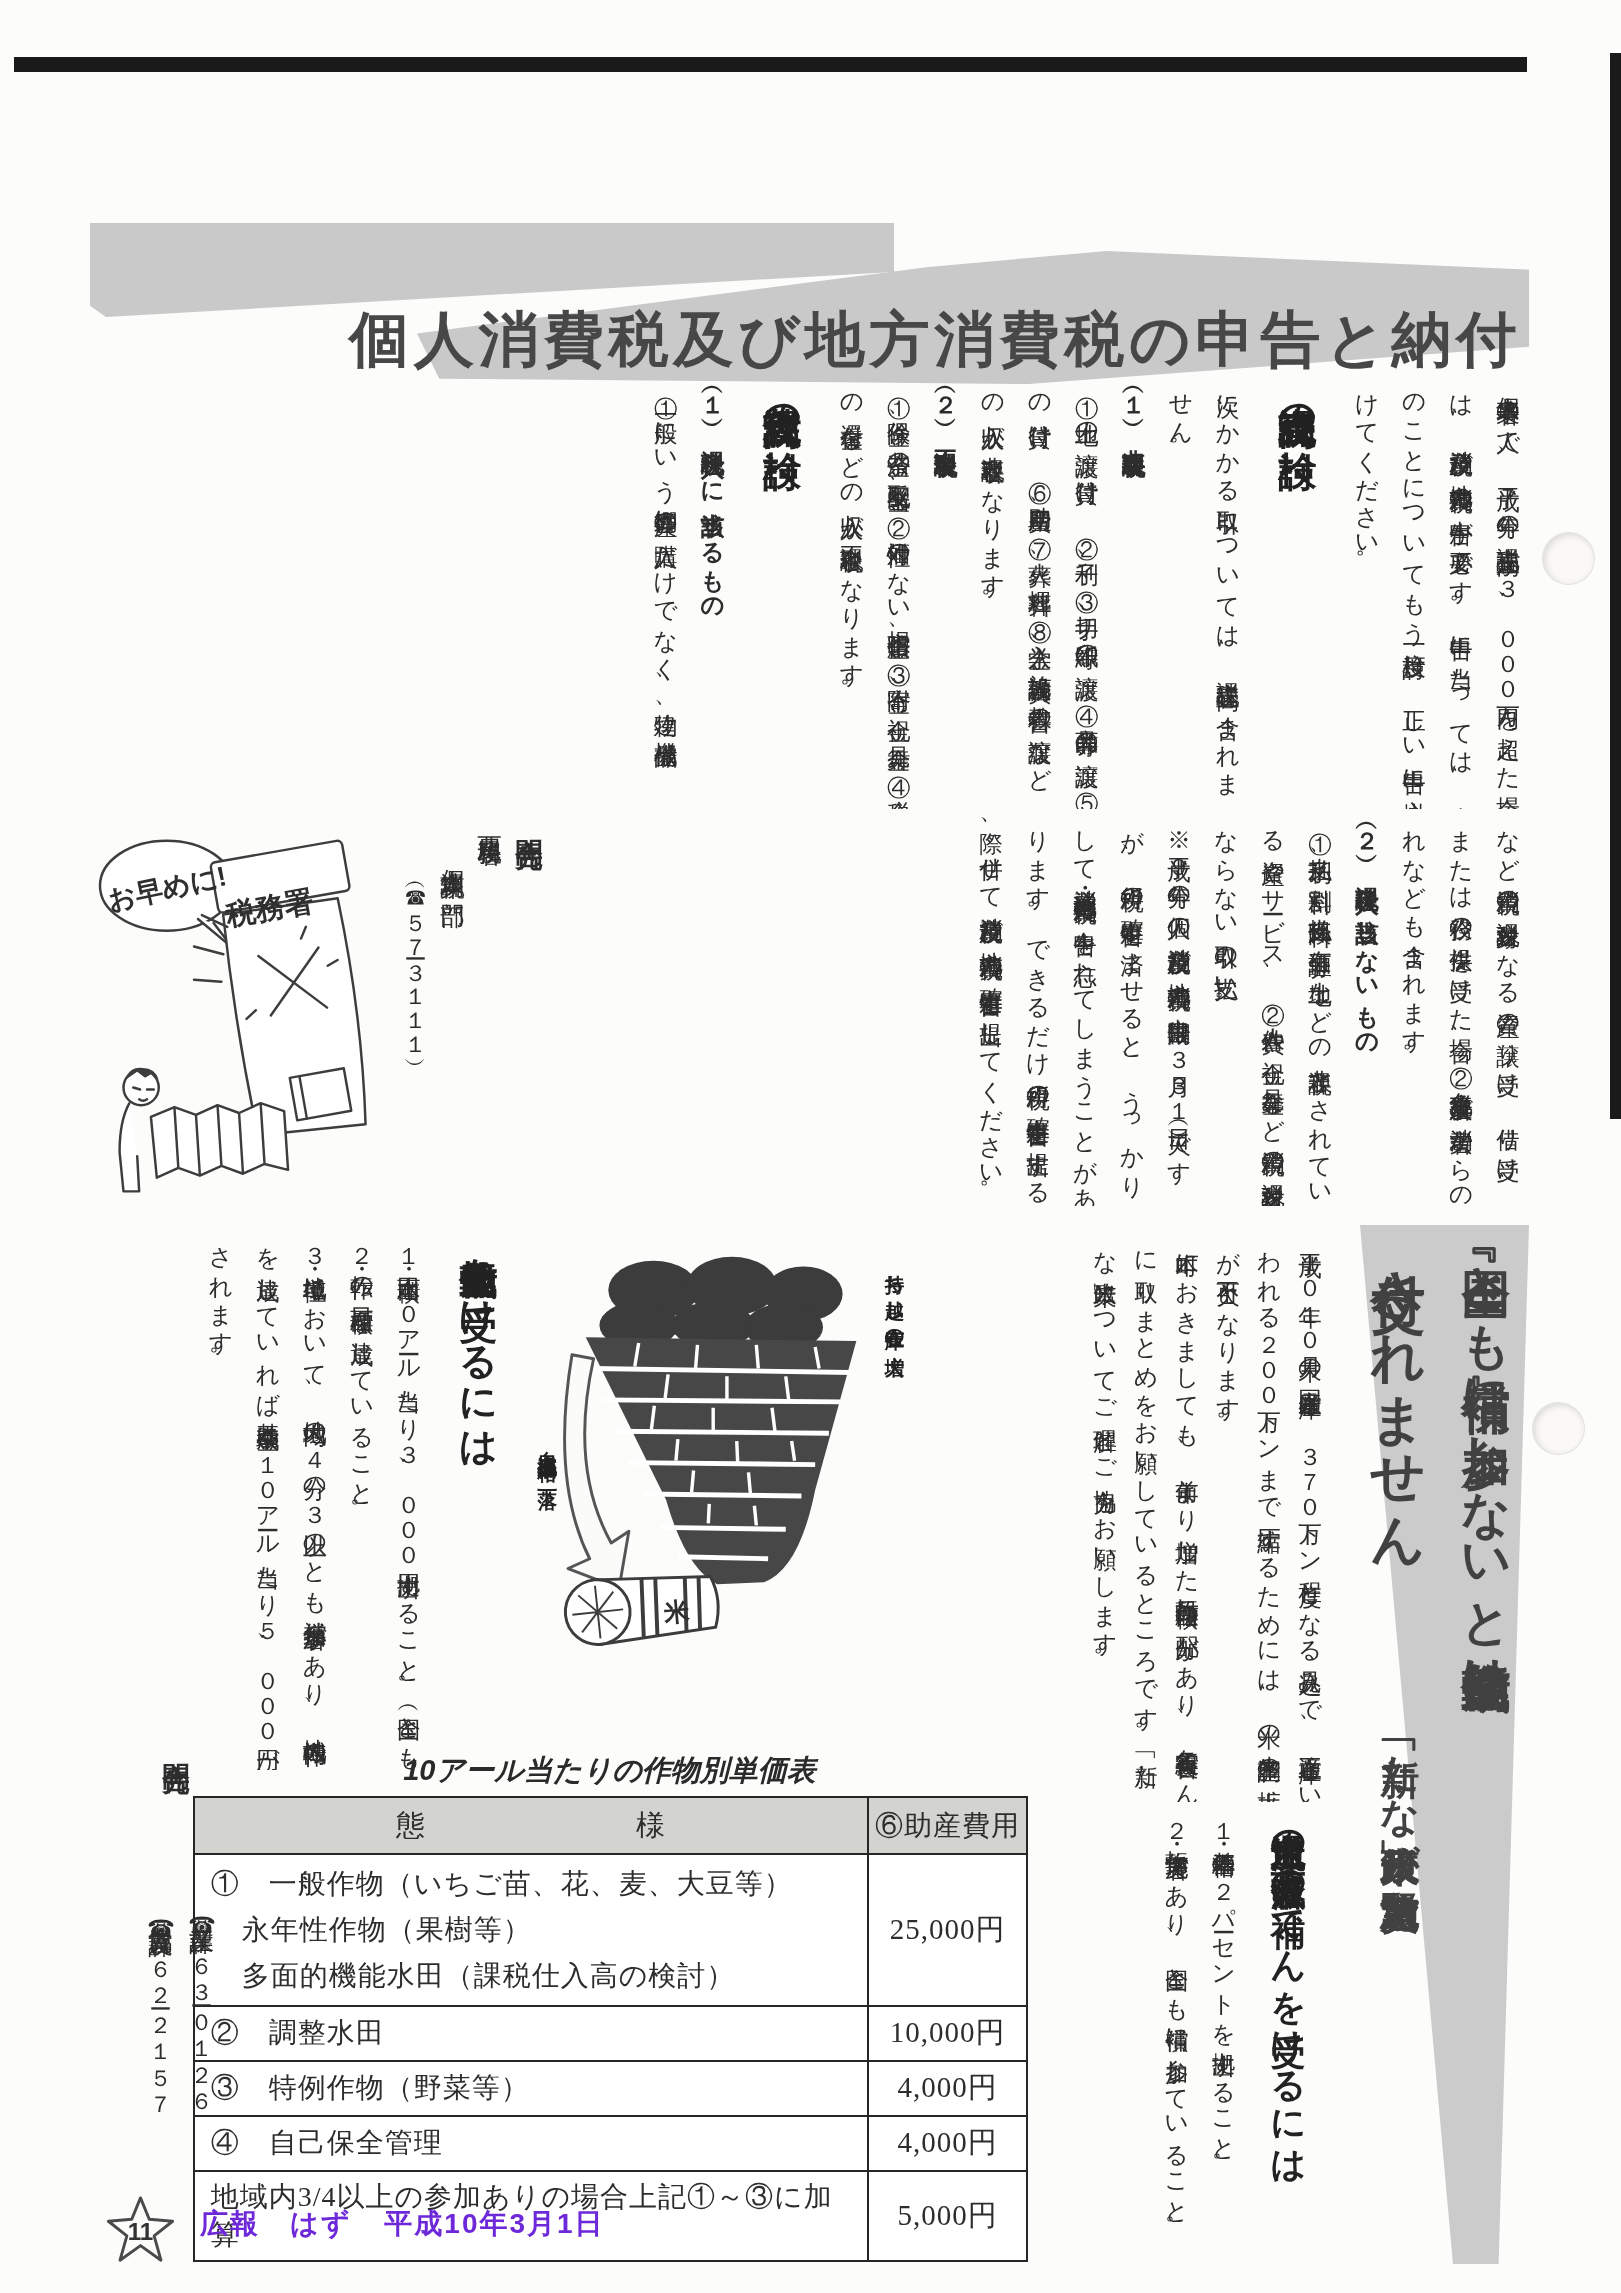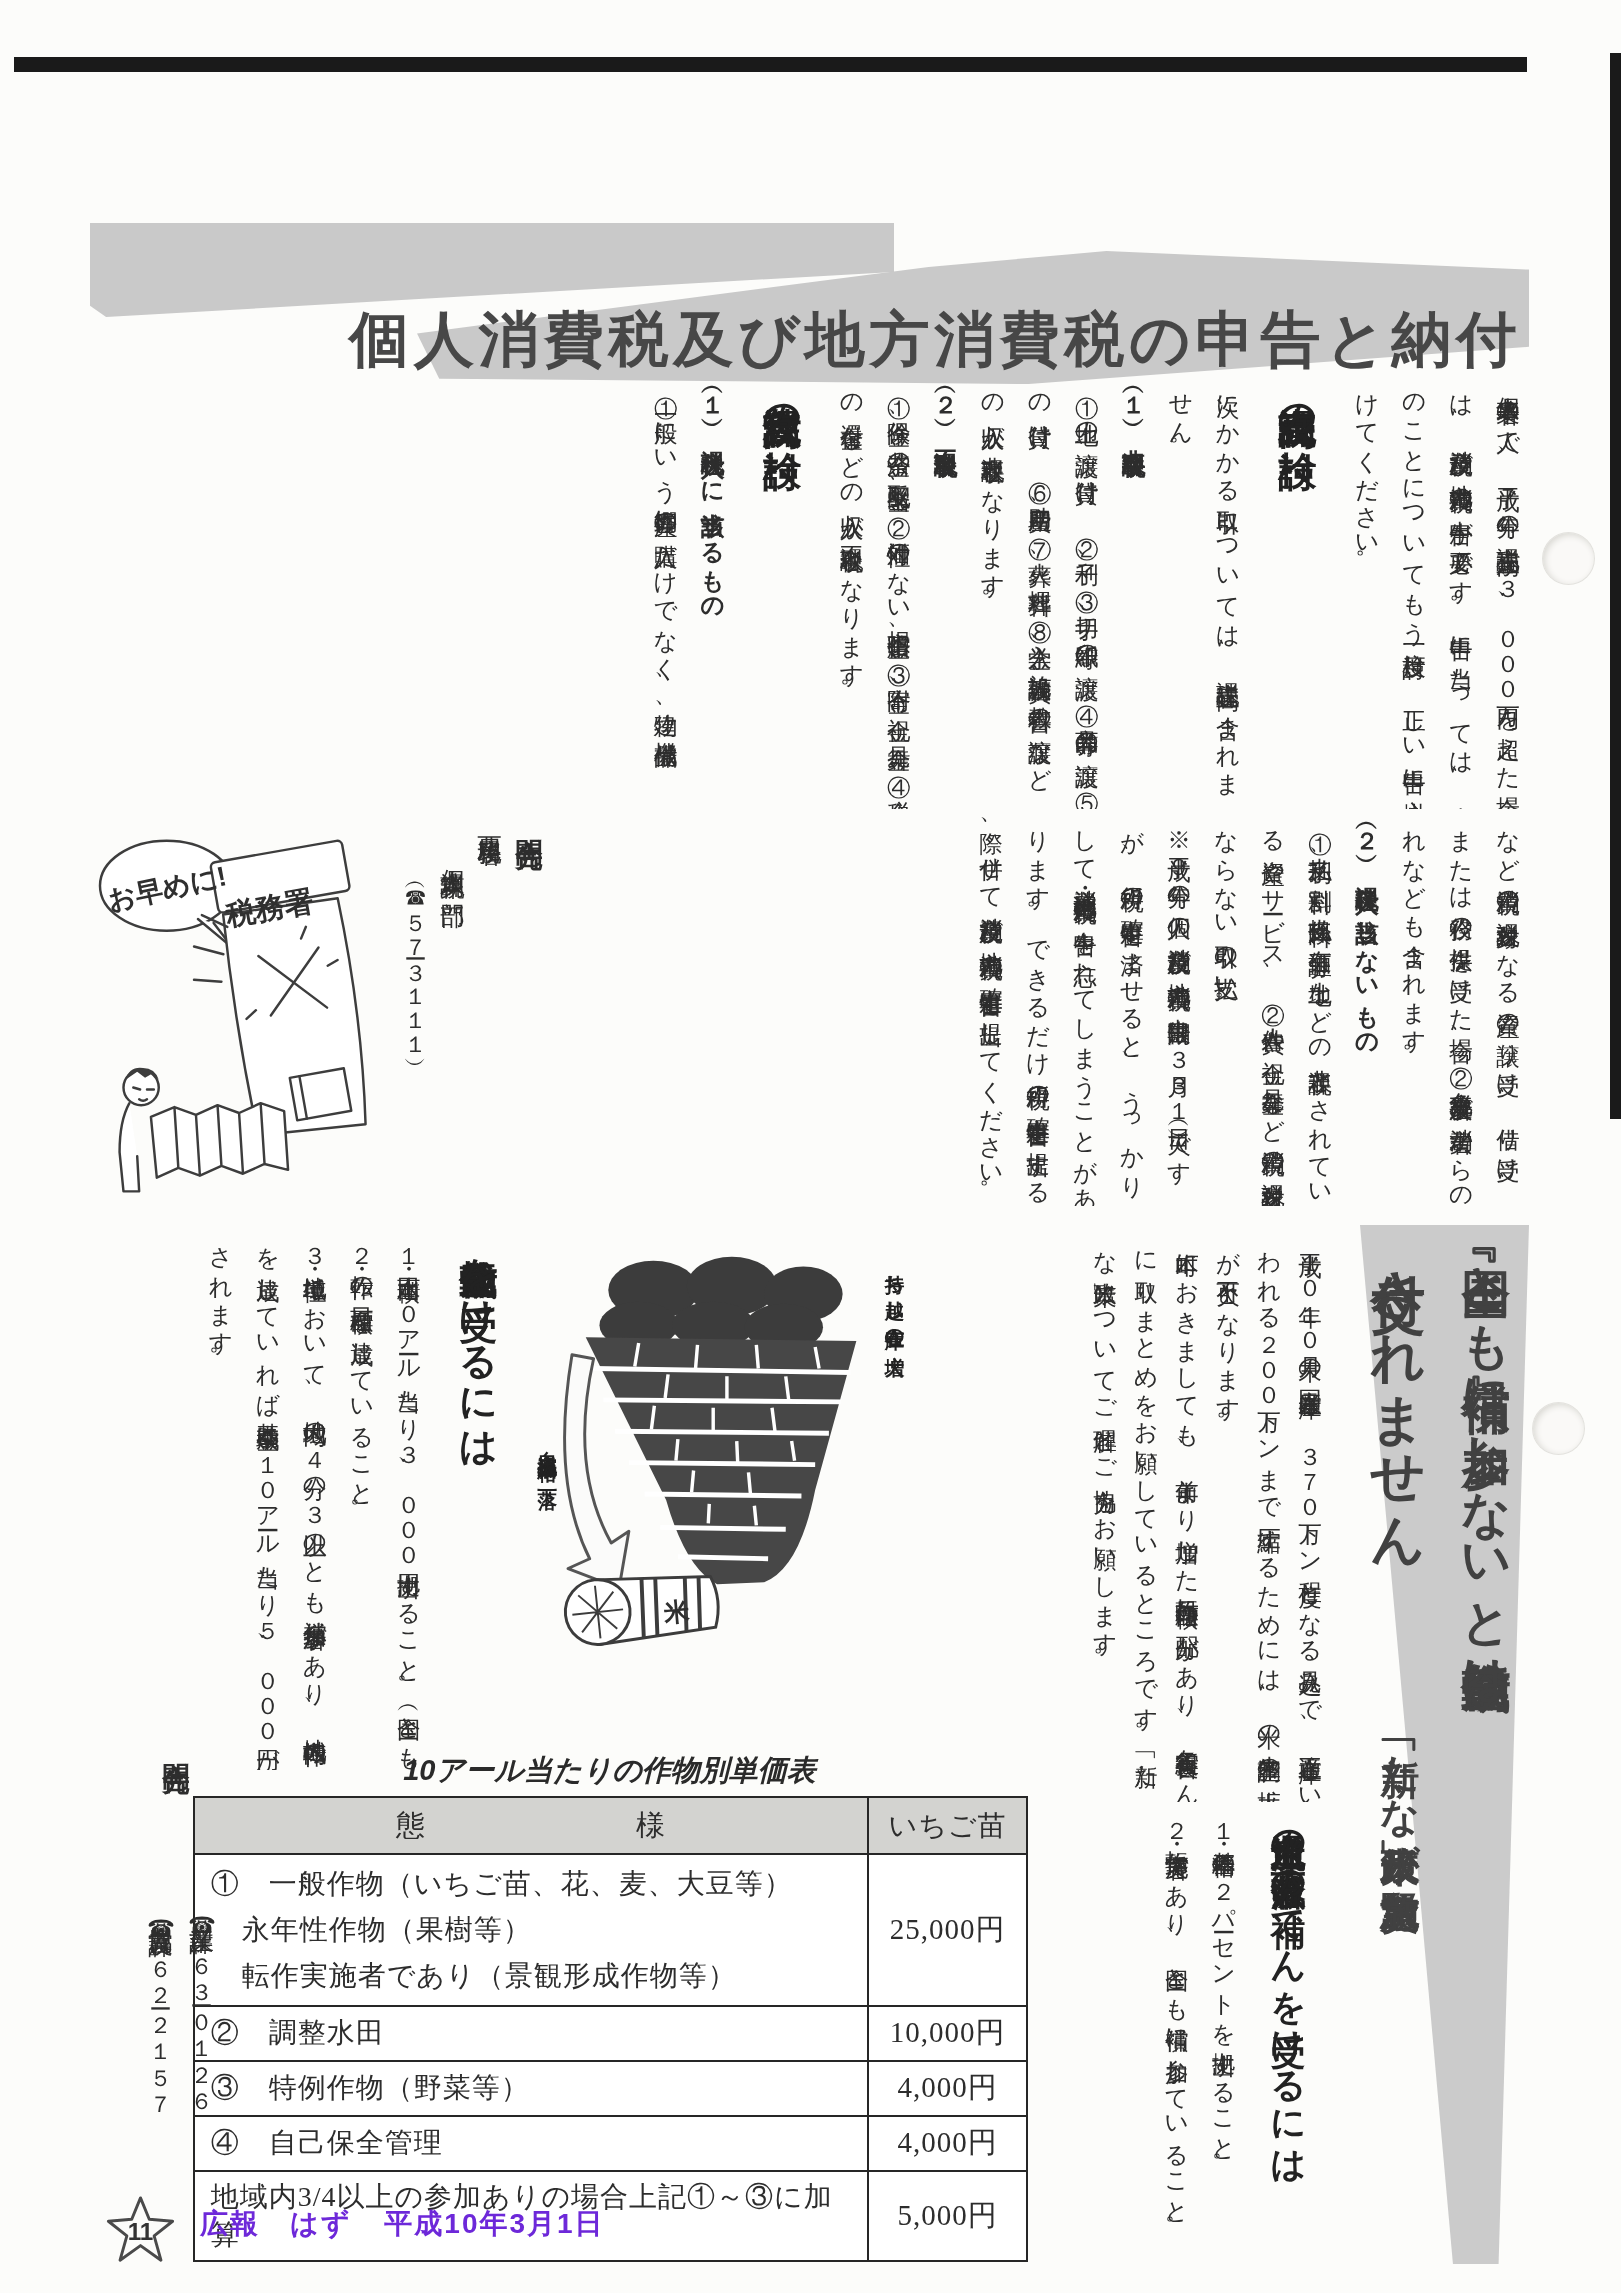--- a/index.html
+++ b/index.html
@@ -184,29 +184,29 @@
 
   <div class="hl-h" style="left:193px; top:1751px; width:833px; text-align:center; font-size:29px; color:#2a2a2a;font-style:italic;">10アール当たりの作物別単価表</div>
   <table class="rates" style="left:193px; top:1796px; width:833px;">
     <colgroup>
         <col style="width:674px;">
         <col style="width:159px;">
       </colgroup>
     <thead>
       <tr style="height:57px;">
         <th>態　　　　　　　様</th>
-        <th style="font-size:28px;">いちご苗</th>
+        <th style="font-size:28px;">⑥助産費用</th>
       </tr>
     </thead>
     <tbody>
       <tr style="height:147px;">
         <td class="lbl">
           <div>①　一般作物（いちご苗、花、麦、大豆等）</div>
           <div class="ind">永年性作物（果樹等）</div>
-          <div class="ind">転作実施者であり（景観形成作物等）</div>
+          <div class="ind">多面的機能水田（課税仕入高の検討）</div>
         </td>
         <td class="prc">25,000円</td>
       </tr>
       <tr style="height:55px;">
         <td class="lbl">②　調整水田</td>
         <td class="prc">10,000円</td>
       </tr>
       <tr style="height:55px;">
         <td class="lbl">③　特例作物（野菜等）</td>
         <td class="prc">4,000円</td>

